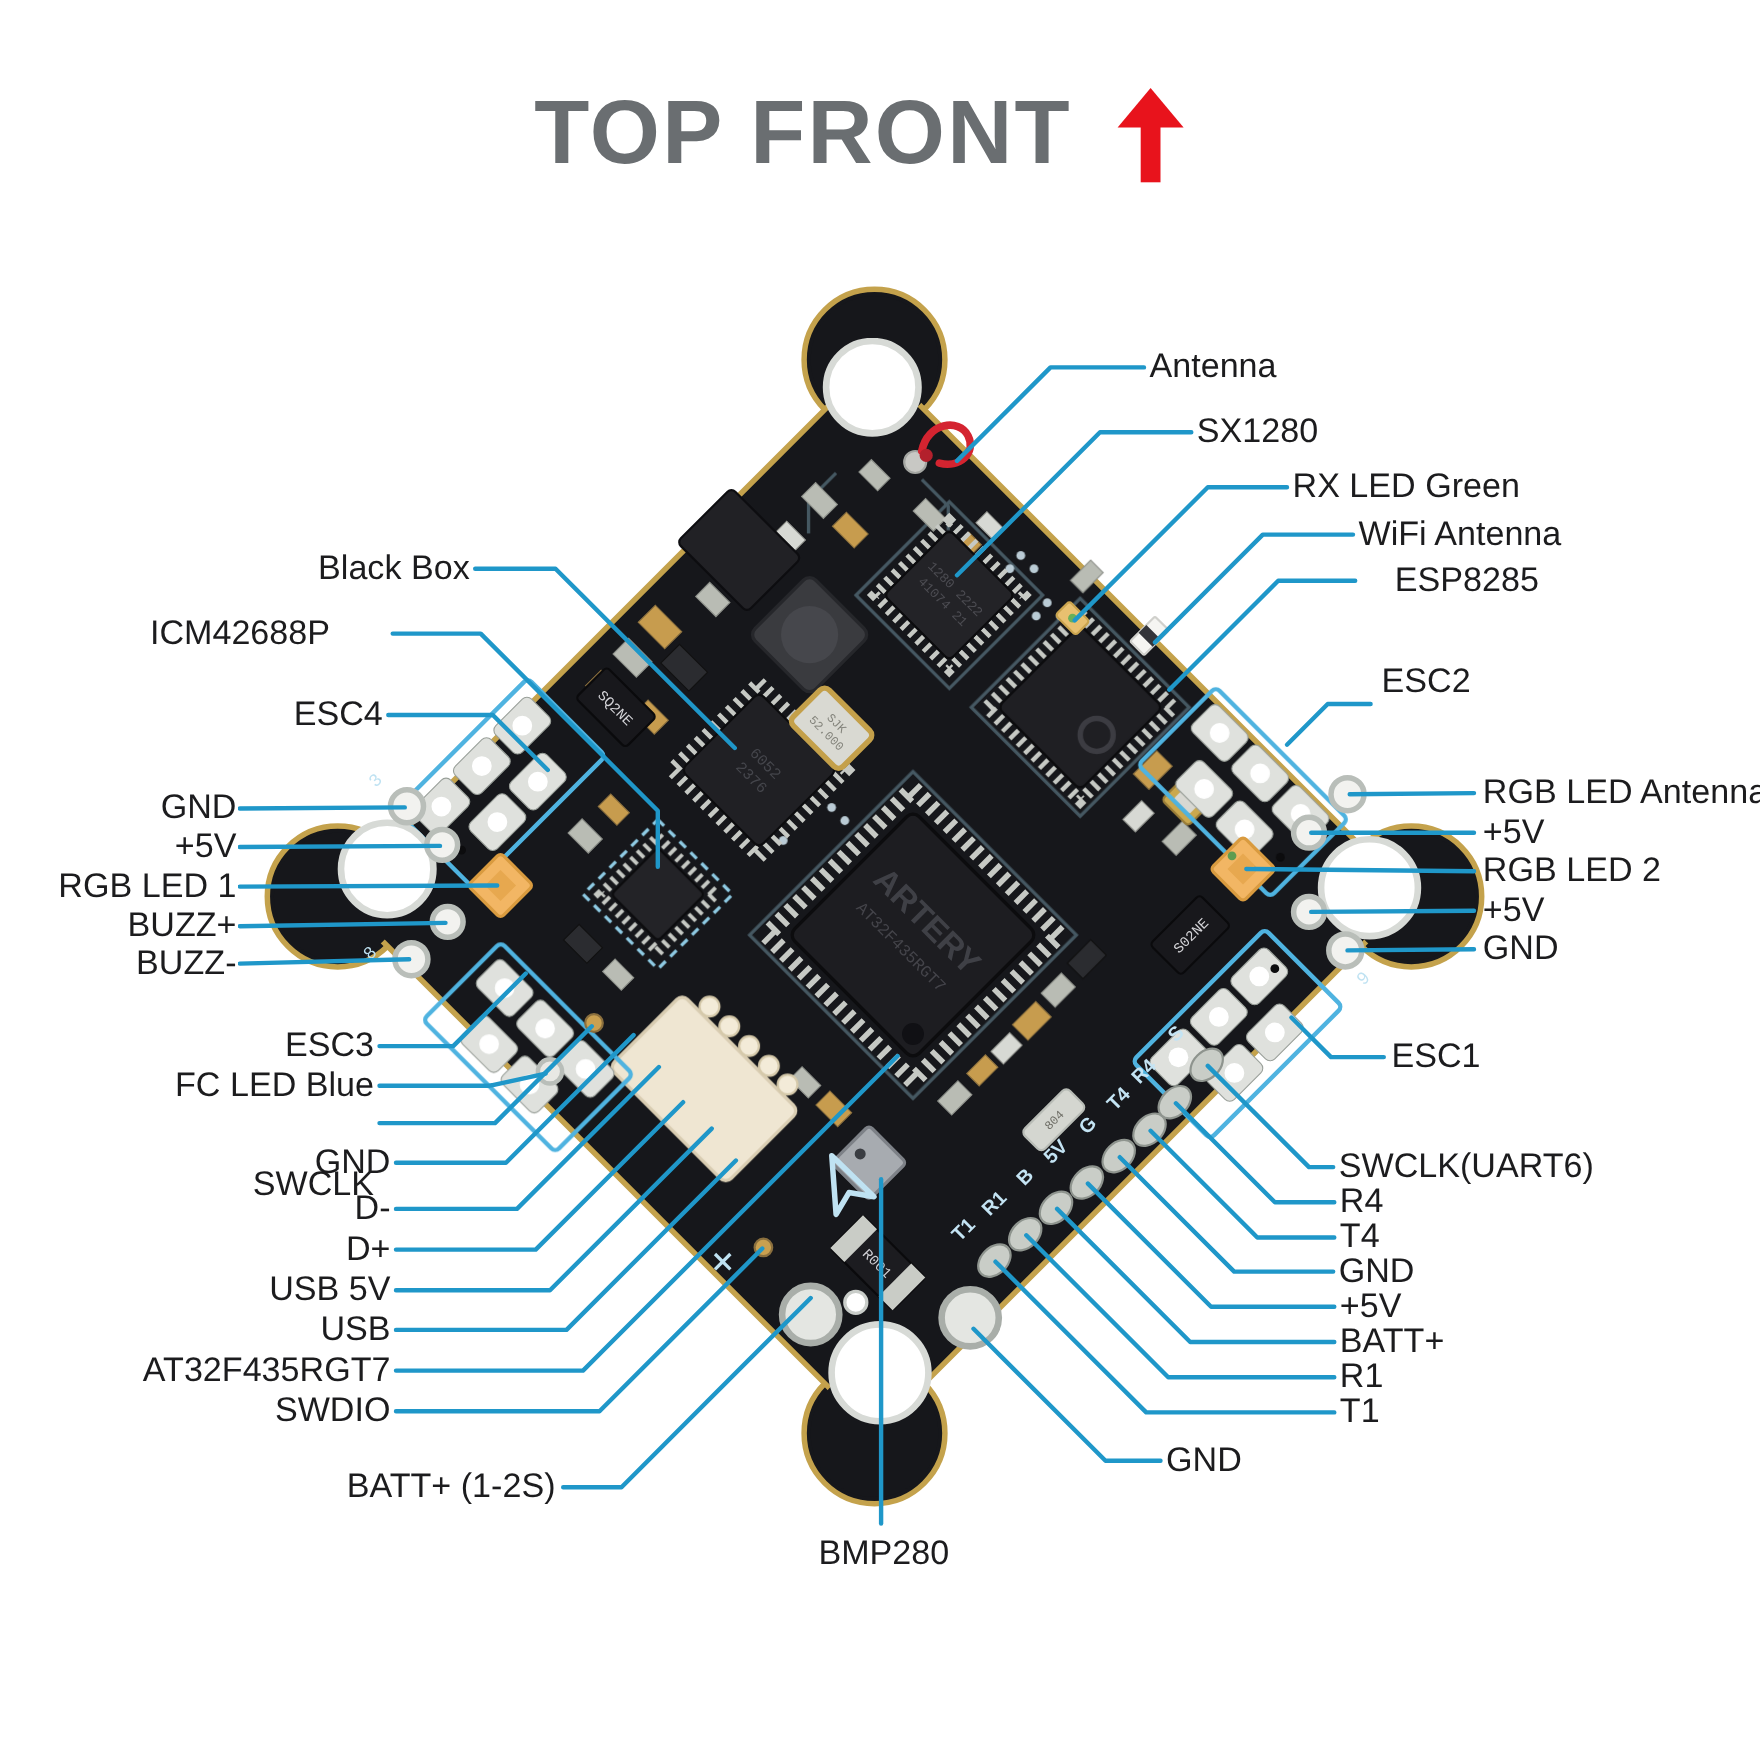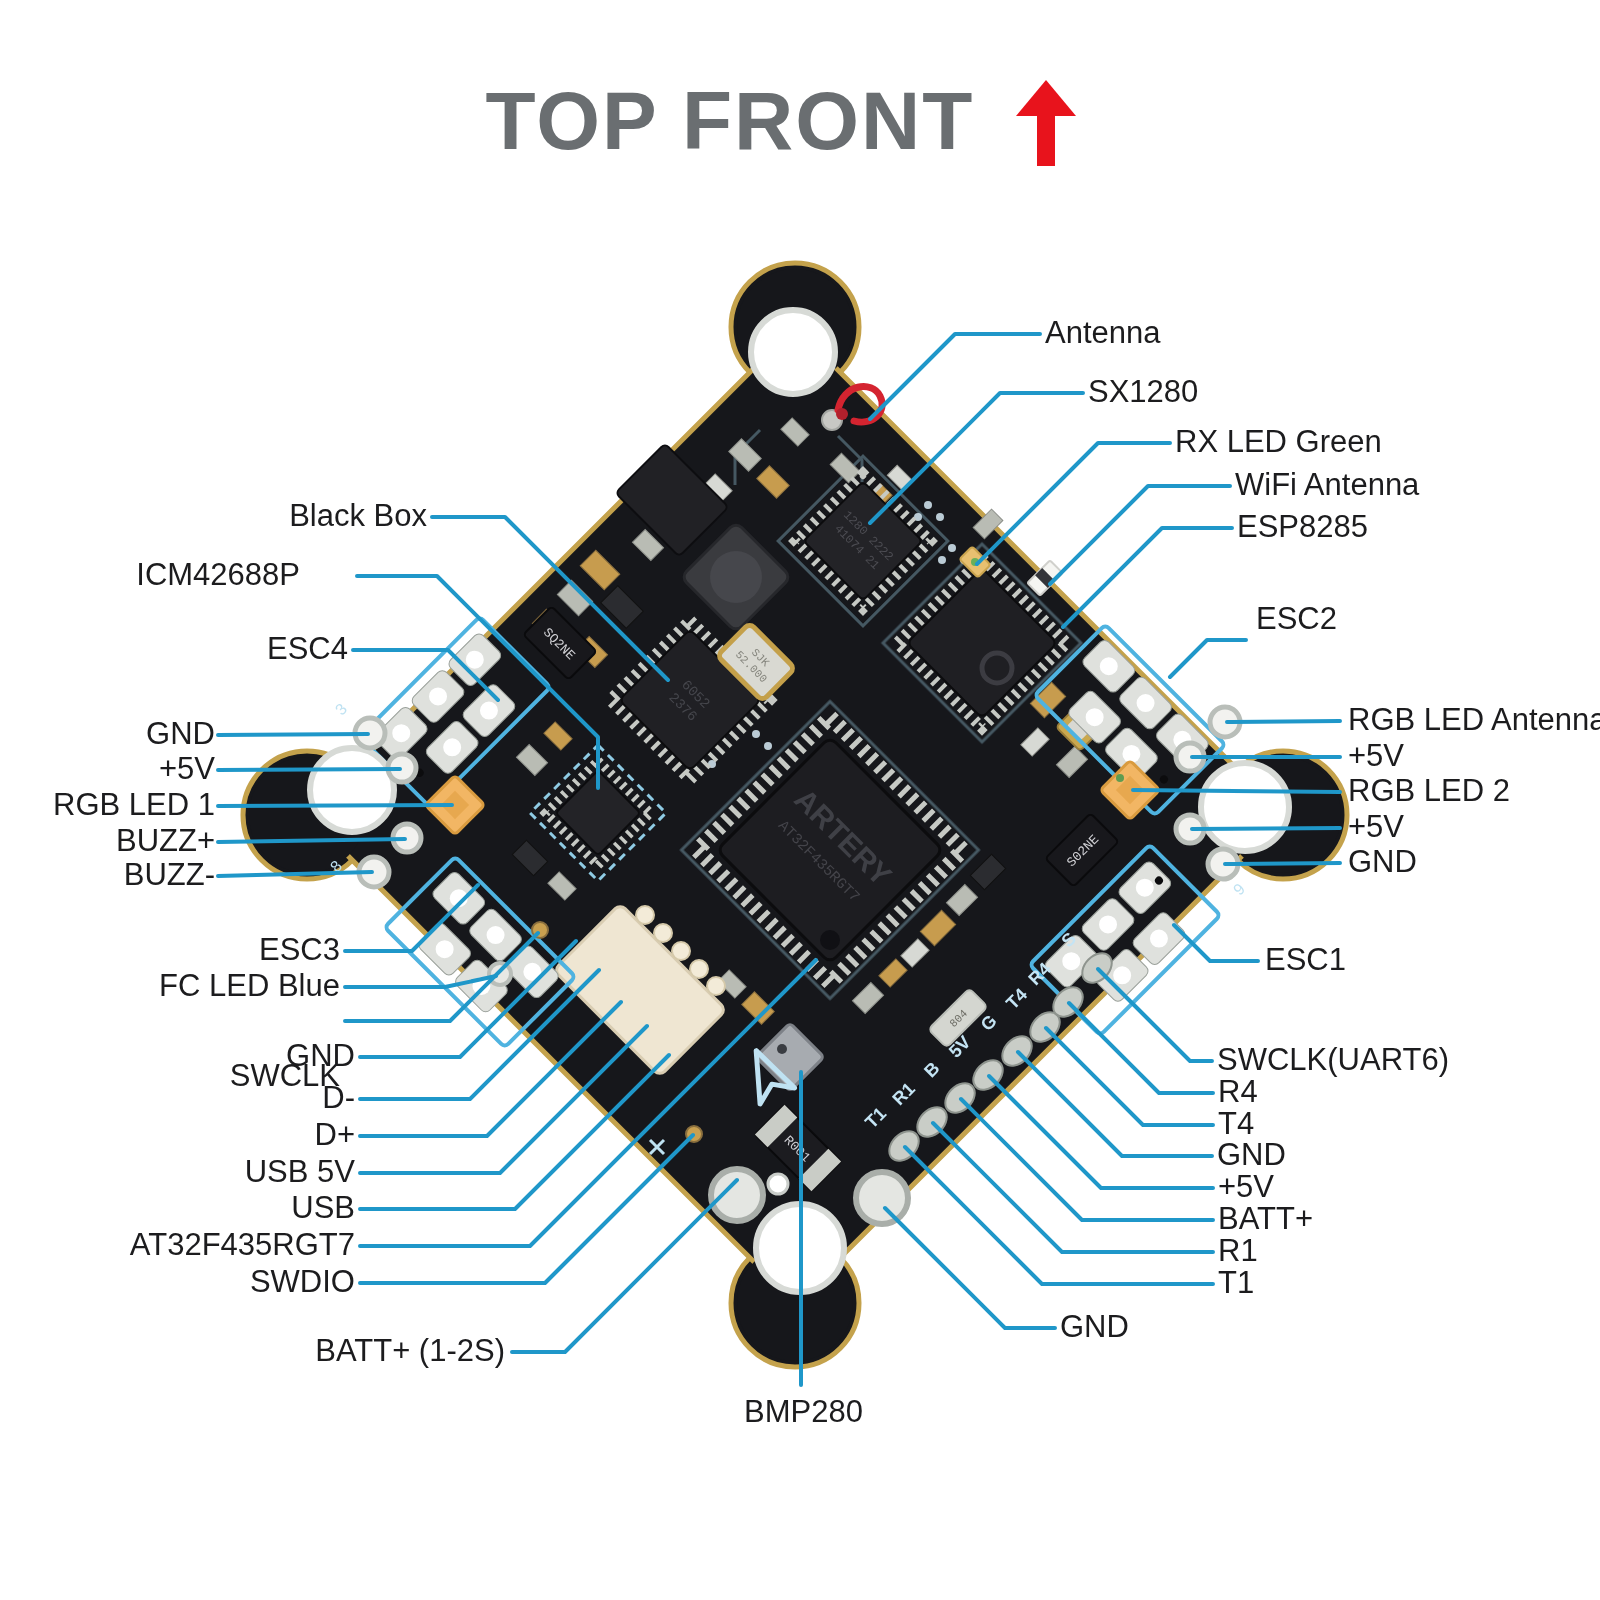--- a/index.html
+++ b/index.html
@@ -389,21 +389,21 @@
   <div class="lbl l" style="right:1245px;top:1153px">USB 5V</div>
   <div class="lbl l" style="right:1245px;top:1189px">USB</div>
   <div class="lbl l" style="right:1245px;top:1226px">AT32F435RGT7</div>
   <div class="lbl l" style="right:1245px;top:1263px">SWDIO</div>
   <div class="lbl l" style="right:1095px;top:1332px">BATT+ (1-2S)</div>
 
   <div class="lbl r" style="left:1045px;top:314px">Antenna</div>
   <div class="lbl r" style="left:1088px;top:373px">SX1280</div>
   <div class="lbl r" style="left:1175px;top:423px">RX LED Green</div>
   <div class="lbl r" style="left:1235px;top:466px">WiFi Antenna</div>
-  <div class="lbl r" style="left:1237px;top:508px">ESP8285</div>
+  <div class="lbl r" style="left:1268px;top:508px">ESP8285</div>
   <div class="lbl r" style="left:1256px;top:600px">ESC2</div>
   <div class="lbl r" style="left:1348px;top:701px">RGB LED Antenna</div>
   <div class="lbl r" style="left:1348px;top:737px">+5V</div>
   <div class="lbl r" style="left:1348px;top:772px">RGB LED 2</div>
   <div class="lbl r" style="left:1348px;top:808px">+5V</div>
   <div class="lbl r" style="left:1348px;top:843px">GND</div>
   <div class="lbl r" style="left:1265px;top:941px">ESC1</div>
   <div class="lbl r" style="left:1217px;top:1041px">SWCLK(UART6)</div>
   <div class="lbl r" style="left:1218px;top:1073px">R4</div>
   <div class="lbl r" style="left:1218px;top:1105px">T4</div>

